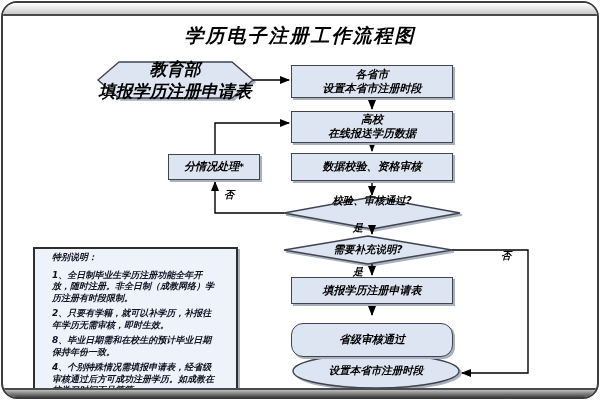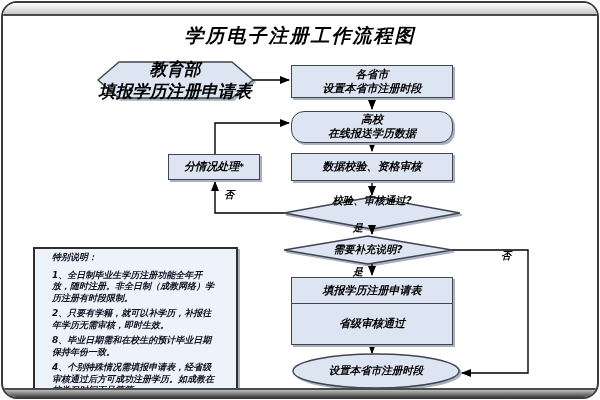--- a/index.html
+++ b/index.html
@@ -66,39 +66,39 @@
         <path d="M369,301 L369,312" marker-end="url(#arr)"></path>
         <path d="M369,343 L369,350" marker-end="url(#arr)"></path>
       </g>
     </svg>
 
     <div class="nbox" style="left:288px;top:62px;width:162px;height:33px;">
       <span>各省市</span>
       <span>设置本省市注册时段</span>
     </div>
 
-    <div class="nbox" style="left:288px;top:108px;width:162px;height:32px;border-radius:13px;">
+    <div class="nbox" style="left:288px;top:108px;width:162px;height:32px;">
       <span>高校</span>
       <span>在线报送学历数据</span>
     </div>
 
     <div class="nbox" style="left:288px;top:150px;width:162px;height:28px;">
       <span>数据校验、资格审核</span>
     </div>
 
     <div class="nbox" style="left:165px;top:151px;width:92px;height:26px;flex-direction:row;align-items:center;">
       <span>分情况处理</span>
         <sup class="ast">*</sup>
     </div>
 
     <div class="nbox" style="left:288px;top:274px;width:162px;height:27px;">
       <span>填报学历注册申请表</span>
     </div>
 
-    <div class="nbox" style="left:288px;top:300px;width:162px;height:42px;">
+    <div class="nbox" style="left:288px;top:320px;width:162px;height:34px;border-radius:12px;">
       <span>省级审核通过</span>
     </div>
 
     <div class="shape-label" style="left:172px;top:77px;">
       <div>教育部</div>
       <div>填报学历注册申请表</div>
     </div>
 
     <div class="shape-label small" style="left:369px;top:198px;">校验、审核通过?</div>
 

